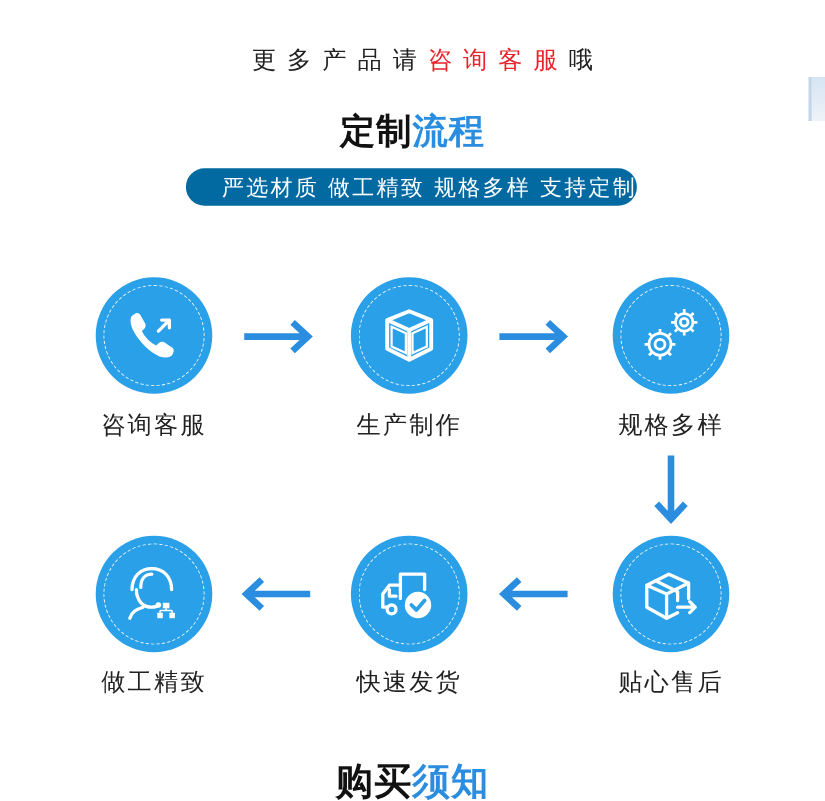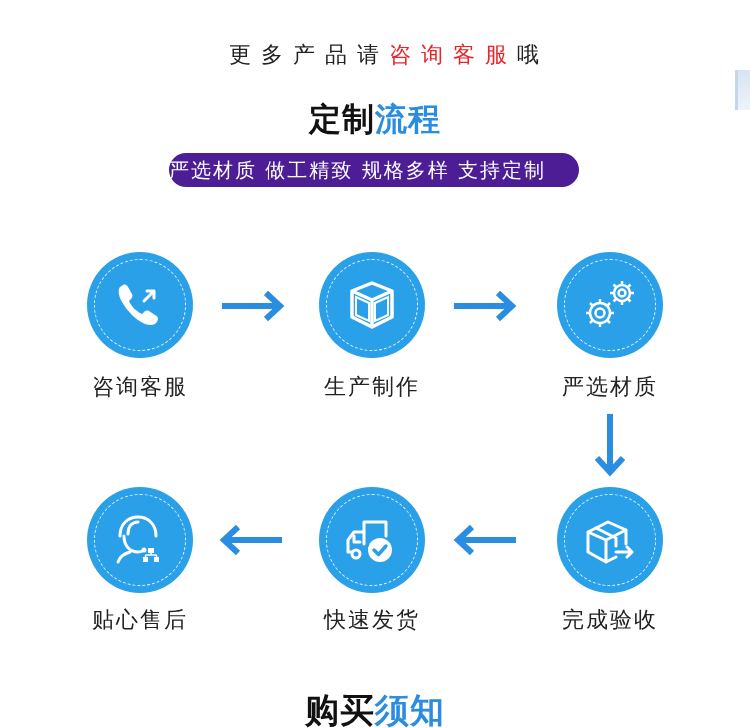--- a/index.html
+++ b/index.html
@@ -5,22 +5,22 @@
   html, body { margin:0; padding:0; }
   body { width:750px; height:728px; background:#ffffff; position:relative; overflow:hidden;
          font-family: "DejaVu Sans", "Liberation Sans", sans-serif; }
   .abs { position:absolute; }
   .top-line { left:0; width:750px; top:40px; text-align:center; font-size:22px; letter-spacing:10px; color:#222;padding-left:14px; }
   .top-line .hl { color:#e8242a; }
   .title { left:0; width:750px; text-align:center; font-weight:bold; color:#111; }
   .title .blue { color:#2b8de0; }
   .t1 { top:98px; font-size:32px; letter-spacing:1px;text-align:center; }
   .t2 { top:688px; font-size:34px; letter-spacing:1px; }
-  .pill { left:169px; top:153px; width:410px; height:34px; border-radius:17px; background:#4c1d95;
-          color:#fff; font-size:20px; line-height:34px; text-align:left; letter-spacing:2px; }
+  .pill { left:169px; top:153px; width:410px; height:34px; border-radius:17px; background:#0369a1;
+          color:#fff; font-size:20px; line-height:34px; text-align:right; letter-spacing:2px; }
   .deco { left:735px; top:70px; width:12px; height:40px; background:linear-gradient(#d6e4f3,#eef3f9); border-left:3px solid #c4d6ea; }
   .step { width:106px; height:106px; border-radius:50%; background:#2aa0e8; }
   .step::after { content:""; position:absolute; left:7px; top:7px; right:7px; bottom:7px; border-radius:50%;
                  border:1px dashed rgba(255,255,255,0.85); }
   .step svg { position:absolute; left:23px; top:23px; width:60px; height:60px; }
   .label { width:140px; text-align:center; font-size:22px; color:#222; letter-spacing:2px; }
   .arrow svg { display:block; }
 </style>
 </head>
 <body>
@@ -70,38 +70,38 @@
     <g stroke="#fff" stroke-width="2.5" fill="none">
       <circle cx="20" cy="38" r="10"></circle>
         <circle cx="20" cy="38" r="4.5"></circle>
       <path d="M20 24 V28 M20 48 V52 M6 38 H10 M30 38 H34 M10 28 L13 31 M27 45 L30 48 M10 48 L13 45 M27 31 L30 28"></path>
       <circle cx="42" cy="18" r="8"></circle>
         <circle cx="42" cy="18" r="3.5"></circle>
       <path d="M42 6 V10 M42 26 V30 M30 18 H34 M50 18 H54 M33.5 9.5 L36 12 M48 24 L50.5 26.5 M33.5 26.5 L36 24 M48 12 L50.5 9.5"></path>
     </g>
   </svg>
 </div>
-<div class="abs label" style="left:540px;top:372px;">严选材质</div>
+<div class="abs label" style="left:540px;top:372px;">规格多样</div>
 
 <div class="abs arrow" style="left:594px;top:412px;">
   <svg width="32" height="66" viewBox="0 0 32 66">
       <path d="M16 2 V60 M3 46 L16 60 L29 46" stroke="#2b8de0" stroke-width="6" fill="none"></path>
     </svg>
 </div>
 
 <div class="abs step" style="left:557px;top:487px;">
   <svg viewBox="0 0 60 60">
     <g stroke="#fff" stroke-width="3" fill="none" stroke-linejoin="round" stroke-linecap="round">
       <path d="M8 22 L28 12 L46 20 L46 34 M8 22 L26 30 L46 20 M8 22 L8 42 L26 52 L26 30 M26 52 L36 47"></path>
       <path d="M16 18 L36 28 L36 36"></path>
       <path d="M36 42 H52 M47 37 L52 42 L47 47"></path>
     </g>
   </svg>
 </div>
-<div class="abs label" style="left:540px;top:605px;">完成验收</div>
+<div class="abs label" style="left:540px;top:605px;">贴心售后</div>
 
 <div class="abs arrow" style="left:452px;top:524px;">
   <svg width="66" height="32" viewBox="0 0 66 32">
       <path d="M64 16 H6 M20 3 L6 16 L20 29" stroke="#2b8de0" stroke-width="6" fill="none"></path>
     </svg>
 </div>
 
 <div class="abs step" style="left:319px;top:487px;">
   <svg viewBox="0 0 60 60">
     <g stroke="#fff" stroke-width="3" fill="none" stroke-linejoin="round" stroke-linecap="round">
@@ -132,17 +132,17 @@
     </g>
     <circle cx="34" cy="40" r="2.5" fill="#fff"></circle>
     <g fill="#fff">
       <rect x="38" y="38" width="6" height="5"></rect>
       <rect x="33" y="47" width="5" height="5"></rect>
       <rect x="44" y="47" width="5" height="5"></rect>
       <path d="M41 43 V45 M35.5 45 H46.5 M35.5 45 V47 M46.5 45 V47" stroke="#fff" stroke-width="1.5"></path>
     </g>
   </svg>
 </div>
-<div class="abs label" style="left:70px;top:605px;">贴心售后</div>
+<div class="abs label" style="left:70px;top:605px;">做工精致</div>
 
 <div class="abs title t2">
   <span>购买</span><span class="blue">须知</span>
 </div>
 
 </body></html>

